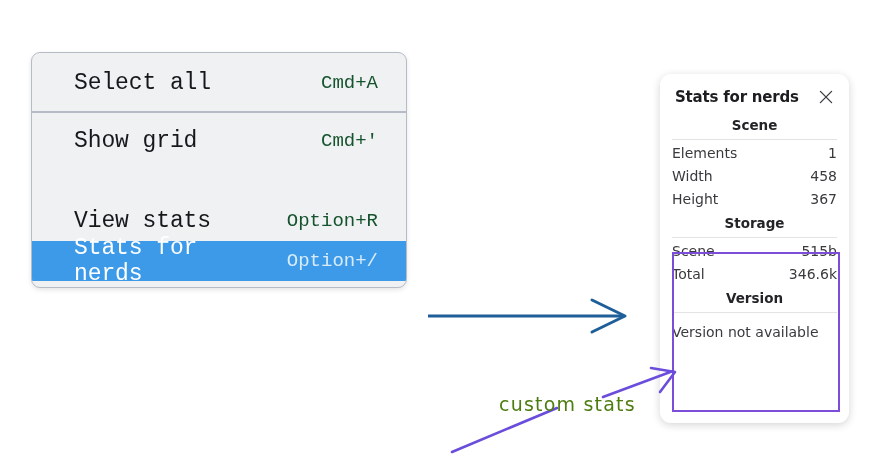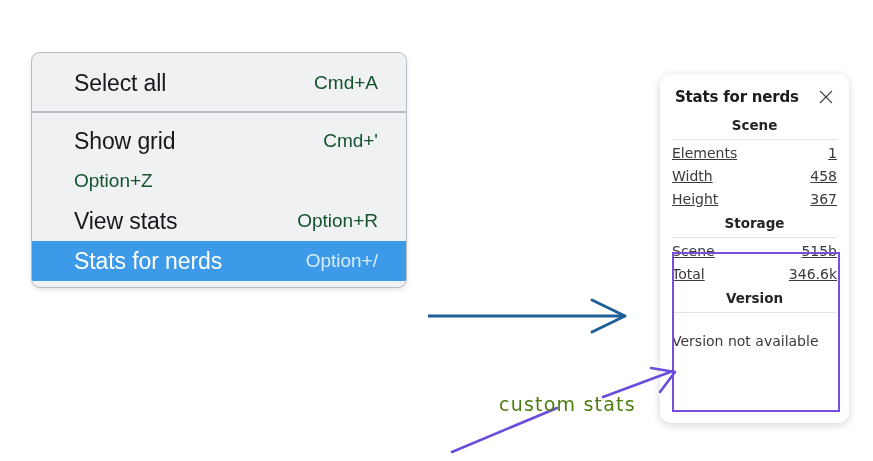--- a/index.html
+++ b/index.html
@@ -24,20 +24,21 @@
     width: 376px;
     background: #f0f1f3;
     border: 1px solid #b6bcc6;
     border-radius: 9px;
     box-shadow: 0 2px 5px rgba(0,0,0,0.10);
     overflow: hidden;
     box-sizing: border-box;
   }
   .menu-section {
     padding: 8px 0 6px 0;
+    font-family: Liberation Mono, monospace;
   }
   .menu-section.first { padding: 10px 0 8px 0; }
   .menu-divider {
     height: 2px;
     background: #b6bcc6;
     width: 100%;
   }
   .menu-item {
     display: flex;
     align-items: center;
@@ -111,28 +112,27 @@
     background: #e3e3e5;
     margin: 0 0 1px 0;
   }
   .stat-row {
     display: flex;
     justify-content: space-between;
     align-items: baseline;
     font-size: 14px;
     color: #3a3a3e;
     padding: 4px 0 3px 0;
-    text-decoration: underline;
   }
   .stat-row .k { font-weight: normal; }
   .stat-row .v { font-weight: normal; }
   .version-text {
     font-size: 14px;
     color: #3a3a3e;
-    padding: 19px 0 3px 0;
+    padding: 10px 0 3px 0;
   }
 
   
   #custom-stats-box {
     position: absolute;
     left: 672px;
     top: 252px;
     width: 168px;
     height: 160px;
     border: 2px solid #7c4dd8;
@@ -171,21 +171,20 @@
   </div>
 
   <div class="menu-divider"></div>
 
   <div class="menu-section">
     <div class="menu-item">
       <span class="label">Show grid</span>
       <span class="shortcut">Cmd+'</span>
     </div>
     <div class="menu-item">
-      <span class="shortcut">Option+Z</span>
     </div>
     <div class="menu-item">
       <span class="label">View stats</span>
       <span class="shortcut">Option+R</span>
     </div>
     <div class="menu-item selected">
       <span class="label">Stats for nerds</span>
       <span class="shortcut">Option+/</span>
     </div>
   </div>

